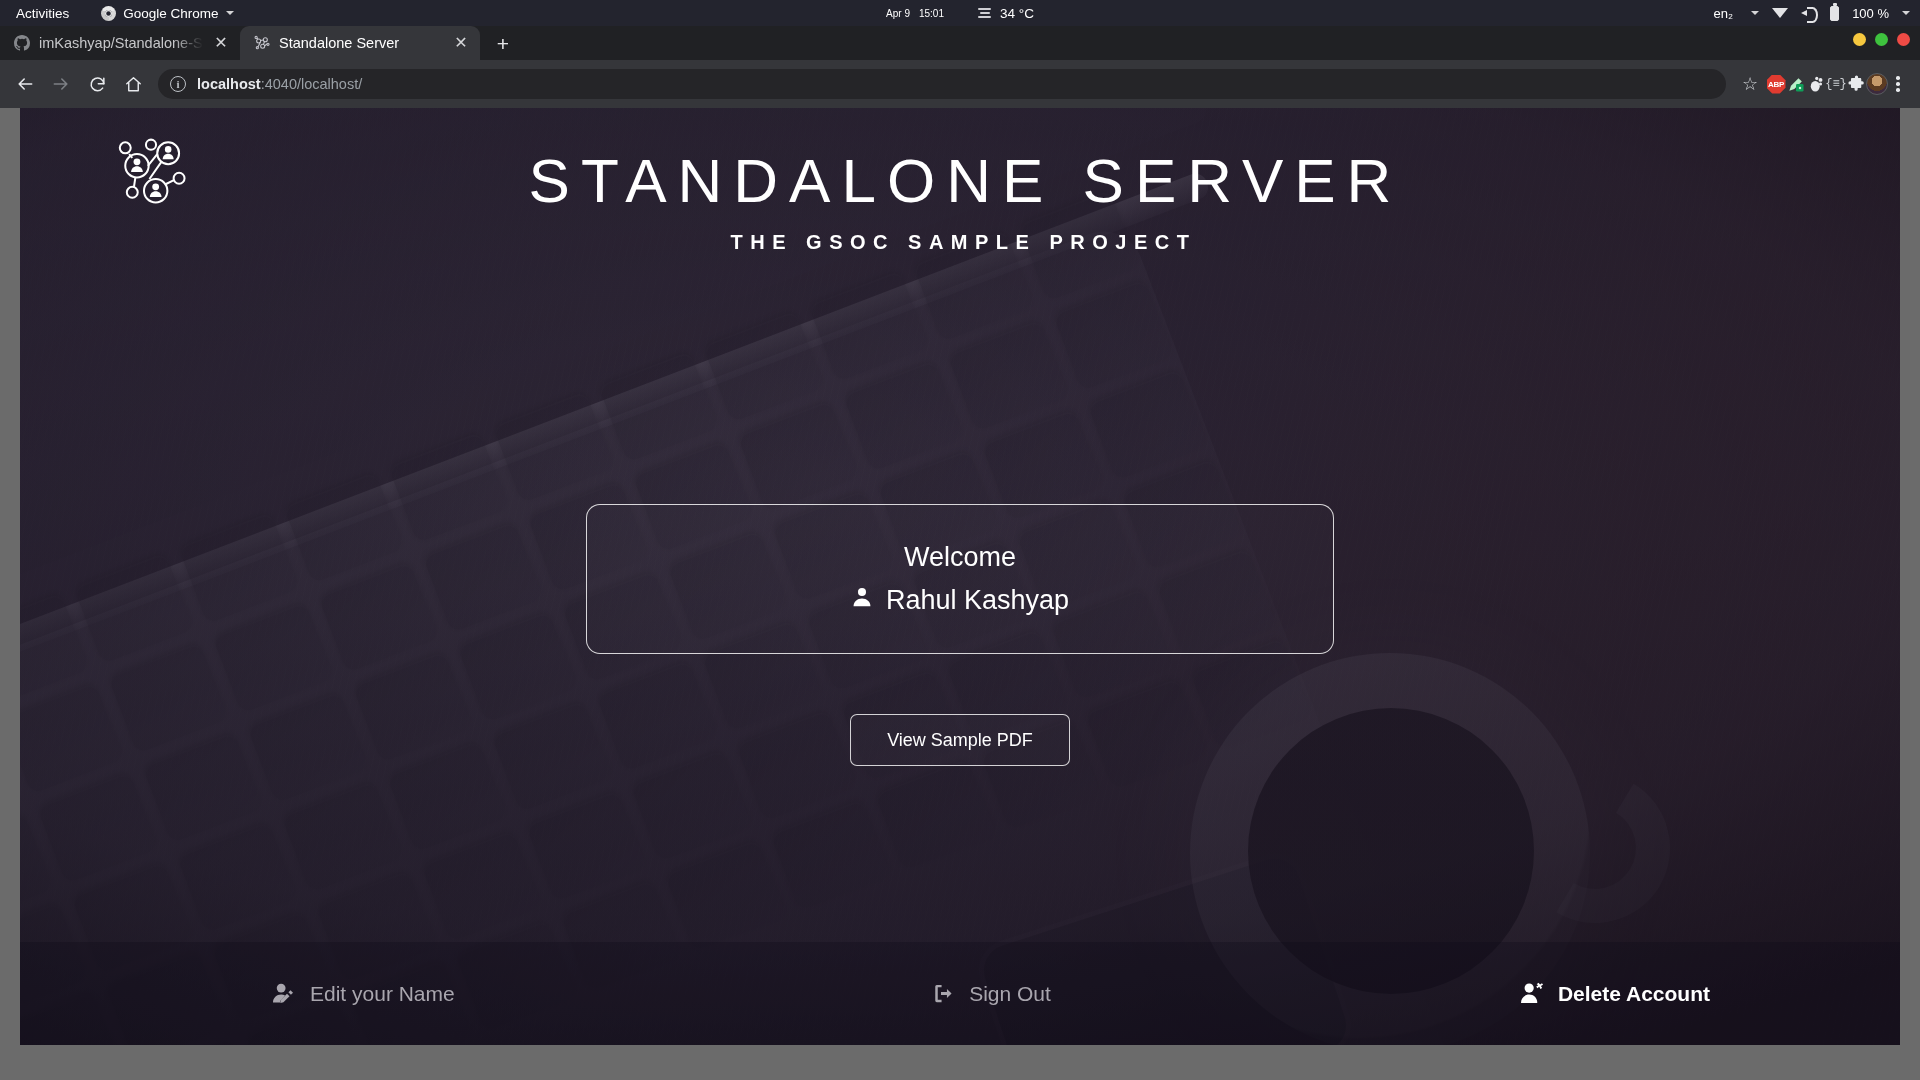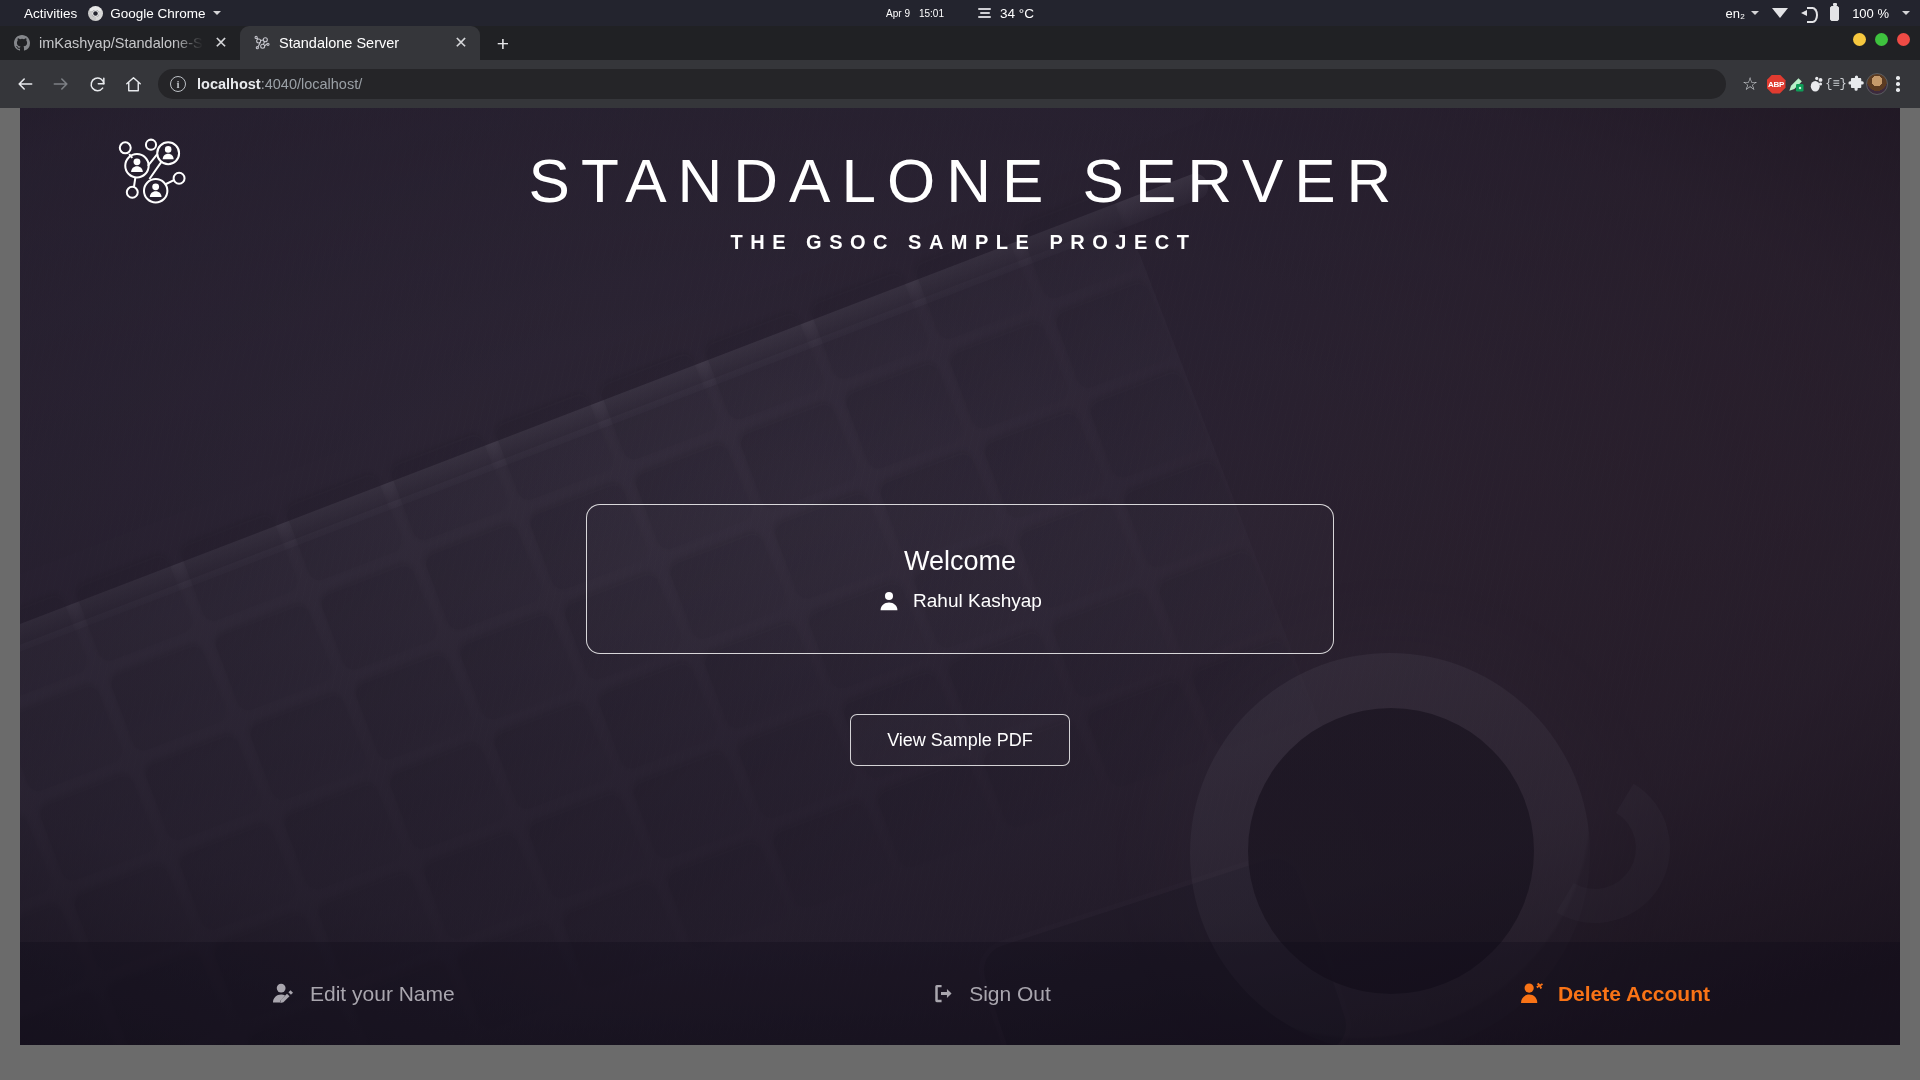--- a/index.html
+++ b/index.html
@@ -14,21 +14,21 @@
   
   .gnome-topbar {
     position: absolute; top: 0; left: 0;
     width: 1920px; height: 26px;
     background: #23242e;
     display: flex; align-items: center;
     color: #ffffff;
     font-size: 13.5px;
     z-index: 50;
   }
-  .gnome-left { display: flex; align-items: center; gap: 11px; padding-left: 24px; }
+  .gnome-left { display: flex; align-items: center; gap: 32px; padding-left: 16px; }
   .gnome-activities { color: #ffffff; font-size: 13.5px; }
   .gnome-app { display: flex; align-items: center; gap: 7px; }
   .chrome-logo {
     width: 15px; height: 15px; border-radius: 50%;
     background:
       conic-gradient(from -60deg, #e9e9e9 0deg 120deg, #d8d8d8 120deg 240deg, #c9c9c9 240deg 360deg);
     position: relative;
     display: inline-block;
   }
   .chrome-logo::after {
@@ -54,21 +54,21 @@
   .gnome-weather { display: flex; align-items: center; gap: 7px; font-size: 13.5px; }
   .wx-icon { display: inline-flex; flex-direction: column; gap: 2px; width: 15px; }
   .wx-icon i { display: block; height: 2px; background: #cfcfd4; border-radius: 1px; }
   .wx-icon i:nth-child(1) { width: 13px; }
   .wx-icon i:nth-child(2) { width: 10px; margin-left: 2px; }
   .wx-icon i:nth-child(3) { width: 13px; }
   .gnome-right {
     position: absolute; right: 10px;
     display: flex; align-items: center; gap: 13px; font-size: 13px;
   }
-  .kbd-lang { display: flex; align-items: center; gap: 6px; }
+  .kbd-lang { display: flex; align-items: center; gap: 18px; }
   .net-icon {
     width: 0; height: 0;
     border-left: 8px solid transparent;
     border-right: 8px solid transparent;
     border-top: 10px solid #e3e3e6;
   }
   .vol-icon { position: relative; width: 16px; height: 14px; }
   .vol-icon::before {
     content: ""; position: absolute; left: 0; top: 4px;
     width: 0; height: 0;
@@ -345,22 +345,22 @@
     border-radius: 14px;
     background: rgba(255,255,255,0.015);
     display: flex; flex-direction: column;
     align-items: center; justify-content: center;
     gap: 12px;
   }
   .welcome-word {
     color: #ffffff; font-size: 27px; font-weight: 400;
   }
   .welcome-user {
-    display: flex; align-items: center; gap: 13px;
-    color: #ffffff; font-size: 19px;
+    display: flex; gap: 13px;
+    color: #ffffff; font-size: 27px;
   }
   .user-glyph { width: 22px; height: 24px; flex: 0 0 22px; }
   .pdf-btn {
     position: absolute;
     left: 50%; transform: translateX(-50%);
     top: 606px;
     width: 220px; height: 52px;
     border: 1.4px solid rgba(255,255,255,0.8);
     border-radius: 7px;
     background: rgba(255,255,255,0.02);
@@ -375,21 +375,21 @@
     background: rgba(14,10,22,0.30);
     display: flex; align-items: center;
   }
   .footer-item {
     flex: 1 1 0;
     display: flex; align-items: center; justify-content: center;
     gap: 13px;
     font-size: 21px;
   }
   .footer-item.edit, .footer-item.signout { color: #a9a6ae; }
-  .footer-item.delete { color: #f97316; font-weight: bold; }
+  .footer-item.delete { color: #ffffff; font-weight: bold; }
   .footer-item.edit { justify-content: flex-start; padding-left: 252px; }
   .footer-item.delete { justify-content: flex-end; padding-right: 190px; }
   .f-ico { width: 25px; height: 23px; flex: 0 0 25px; display: block; }
 
   
   .desktop-bottom {
     position: absolute; left: 0; top: 1045px;
     width: 1920px; height: 35px;
     background: #6b6b6b;
   }

